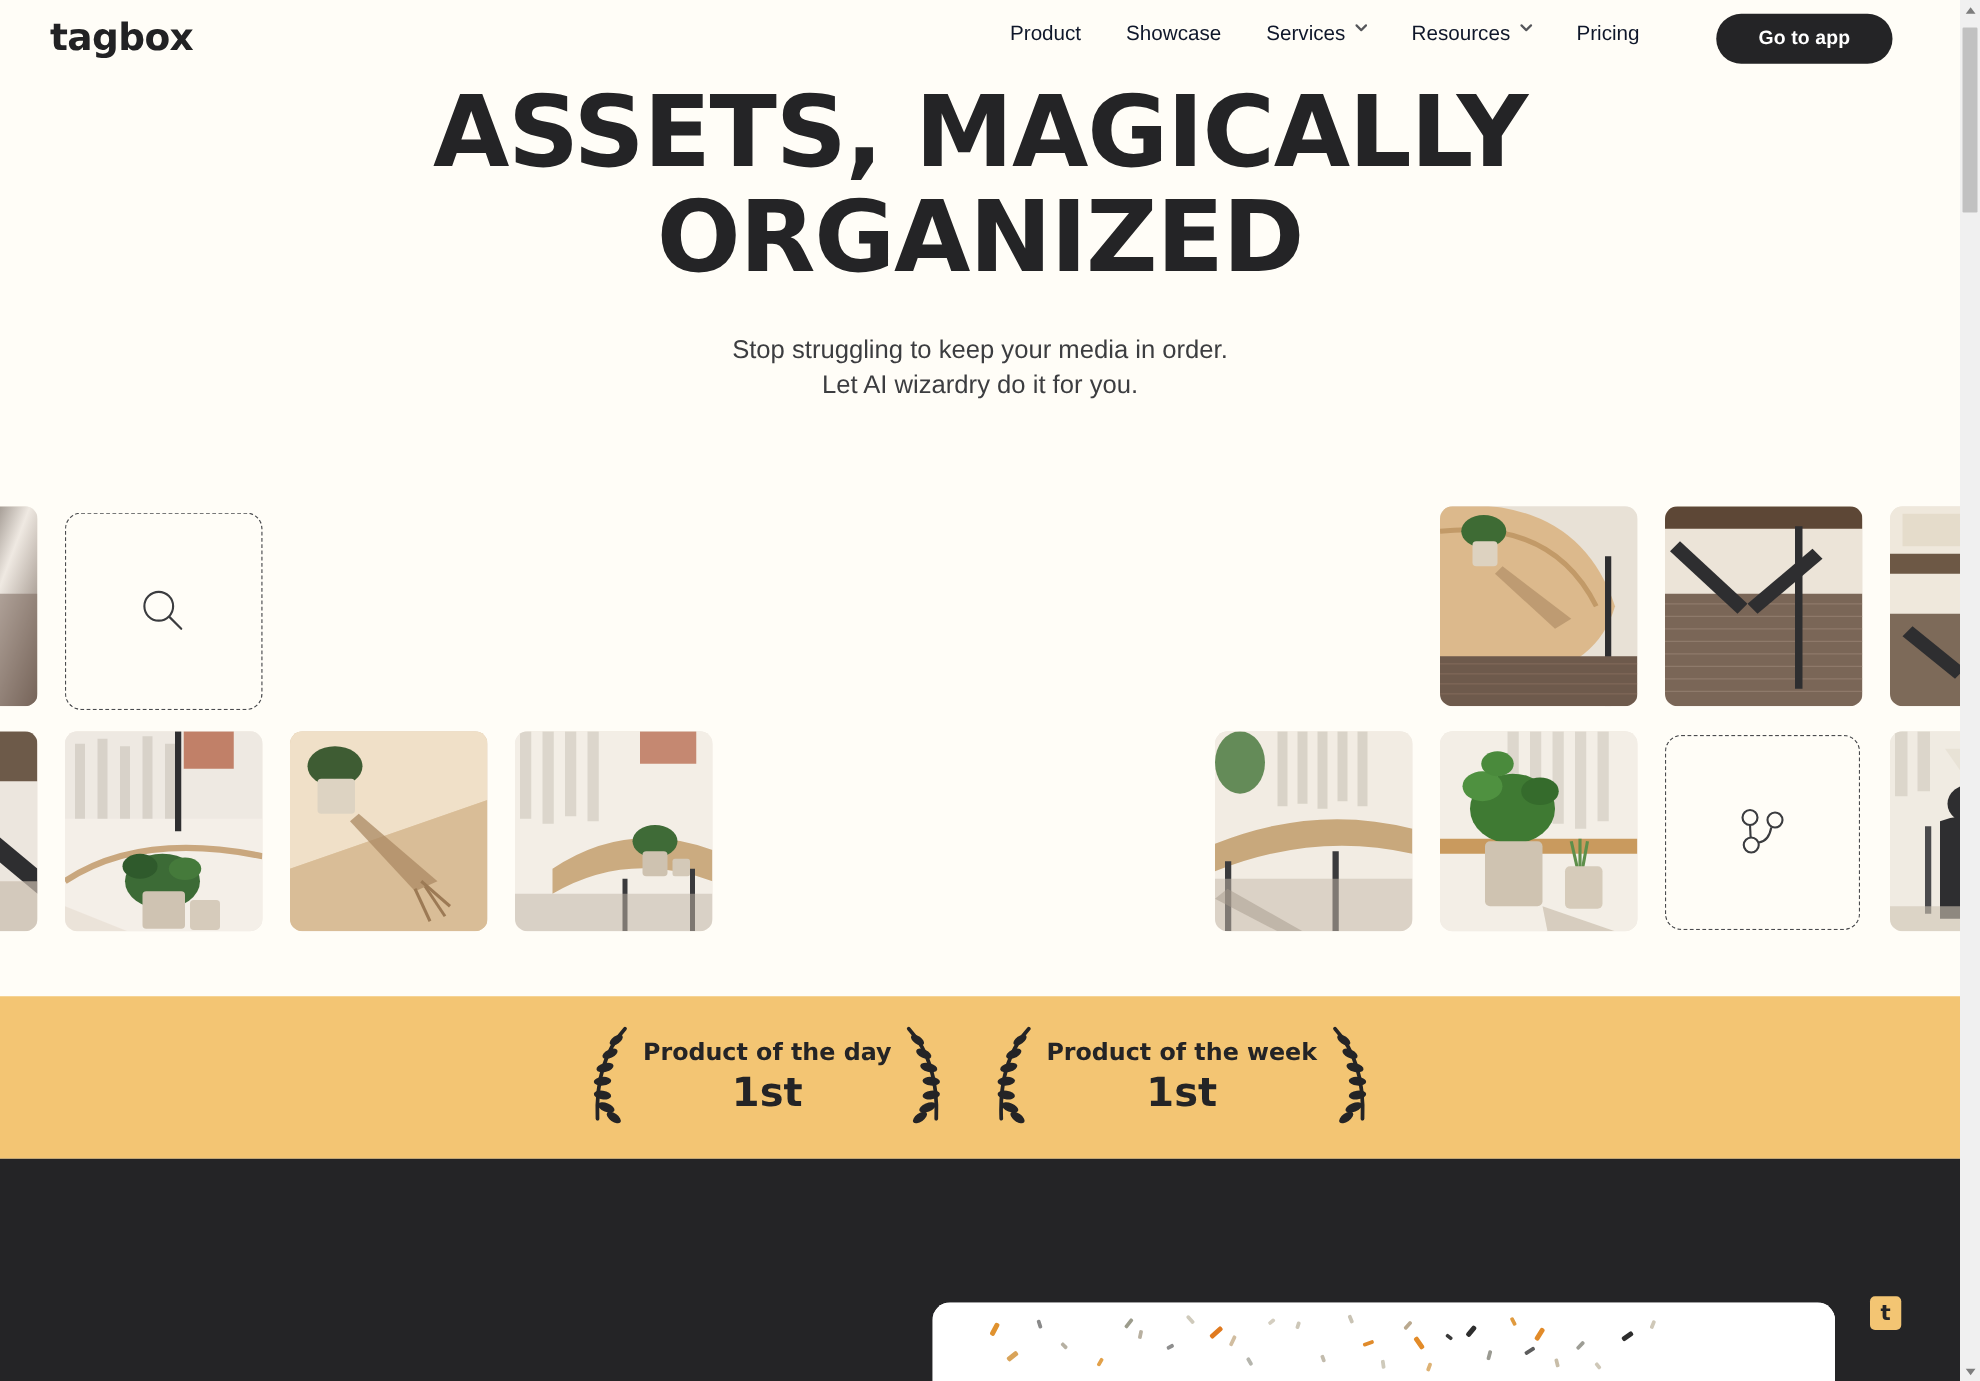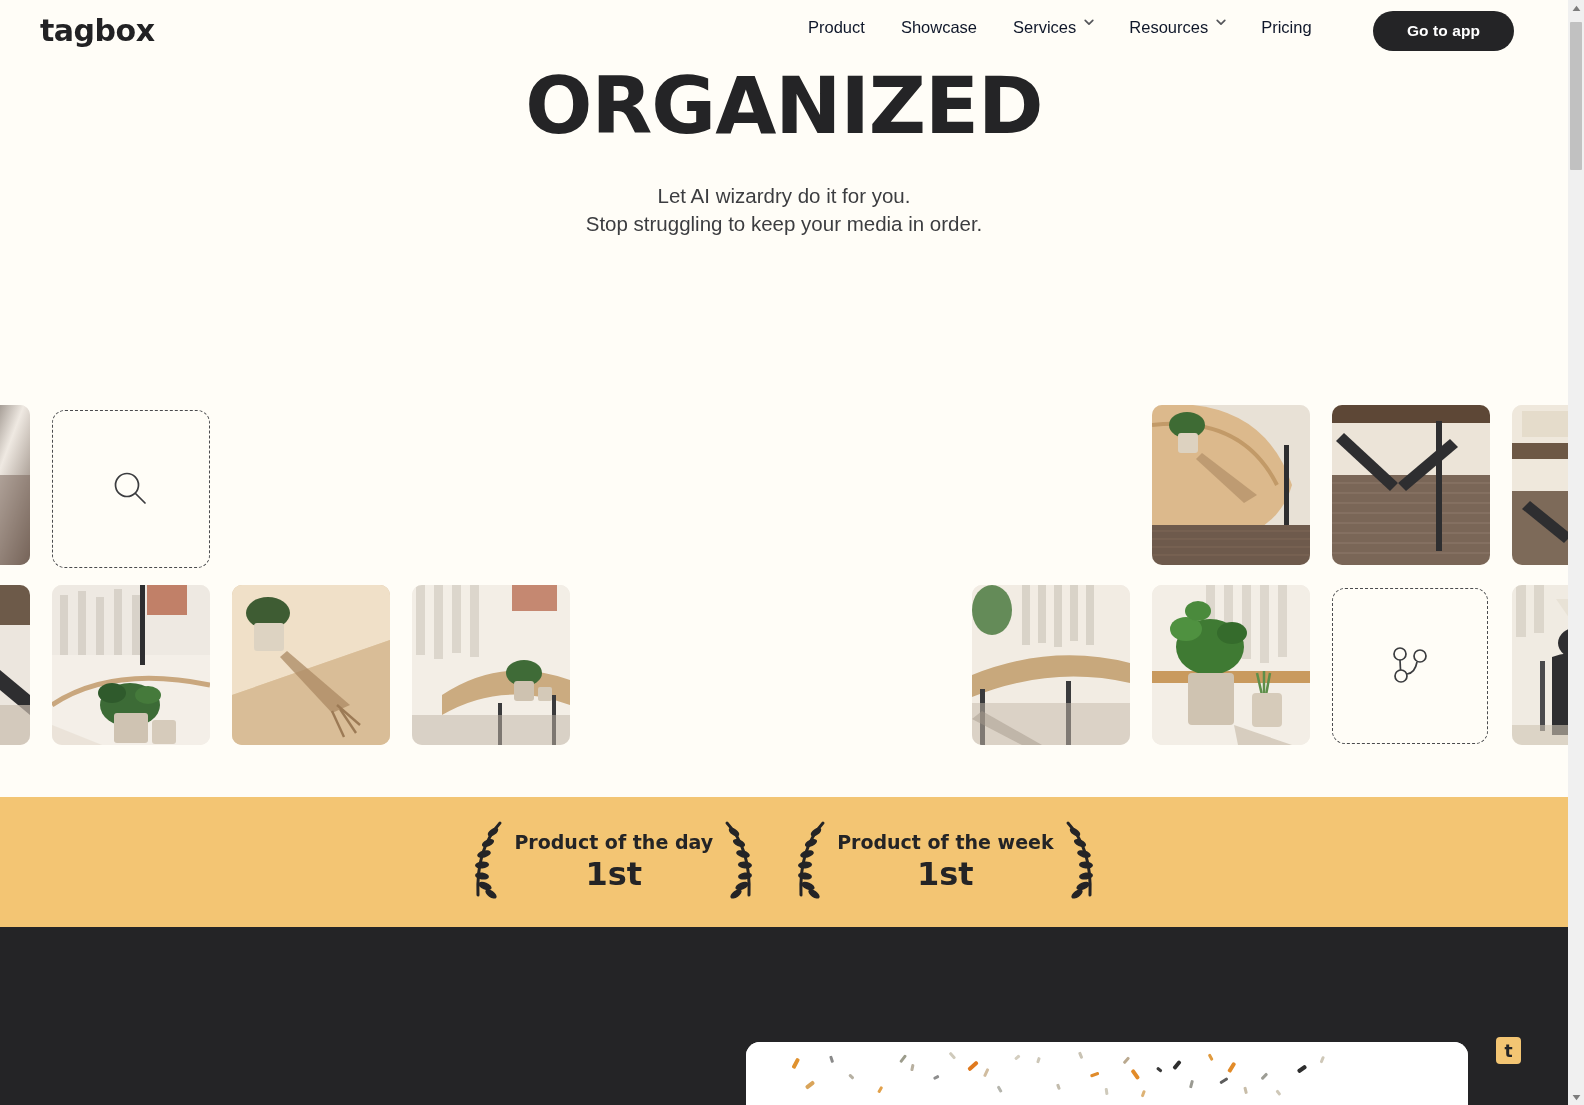--- a/index.html
+++ b/index.html
@@ -194,26 +194,27 @@
       <div class="nav-link">
         <span>Pricing</span>
       </div>
     </div>
 
     <button class="go-app">Go to app</button>
   </div>
 
   <div class="hero">
     <div class="headline">
+      <span class="hl-line hl-l2">ASSETS, MAGICALLY</span>
       <span class="hl-line hl-l3">ORGANIZED</span>
     </div>
 
     <div class="subtitle">
+      <div>Stop struggling to keep your media in order.</div>
       <div>Let AI wizardry do it for you.</div>
-      <div>Stop struggling to keep your media in order.</div>
     </div>
 
   </div>
 
   <div class="gallery">
 
     <div class="tile" style="left:-30px; top:0px; width:60px; height:160px;">
       <svg class="ph" viewBox="0 0 60 160" preserveAspectRatio="none">
         <defs>
             <linearGradient id="g1" x1="0" y1="0" x2="1" y2="1">

